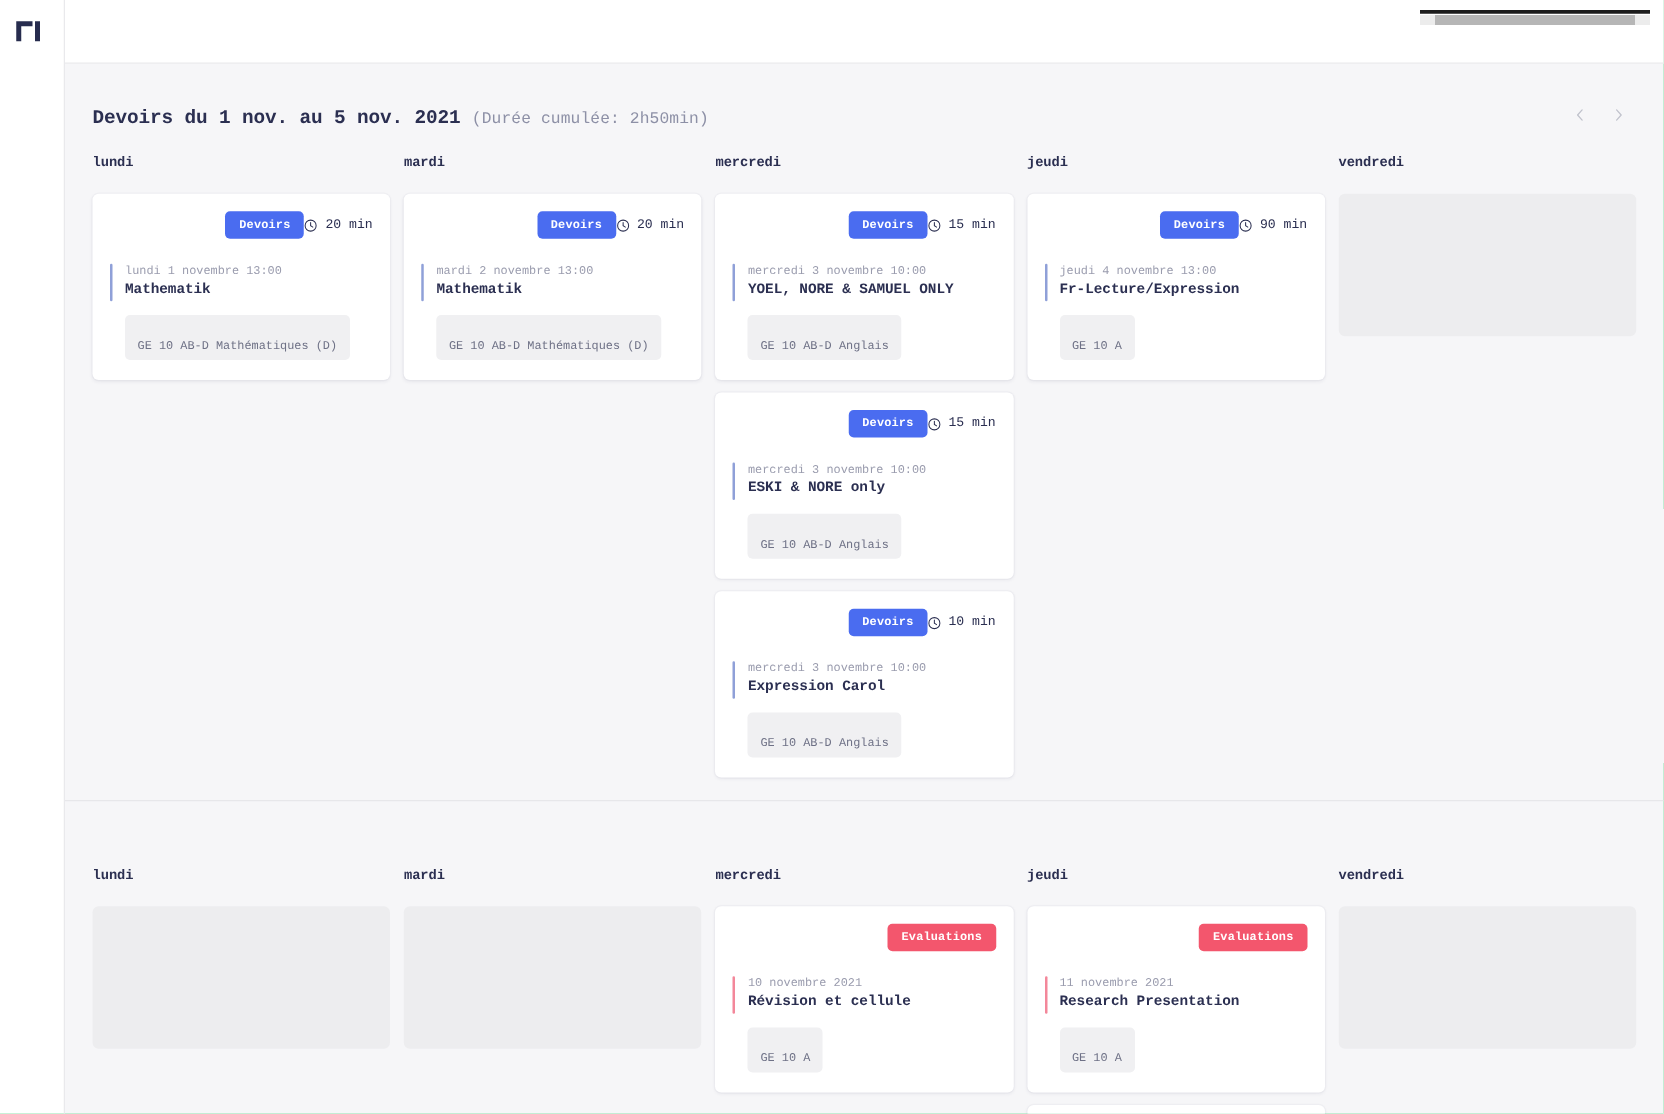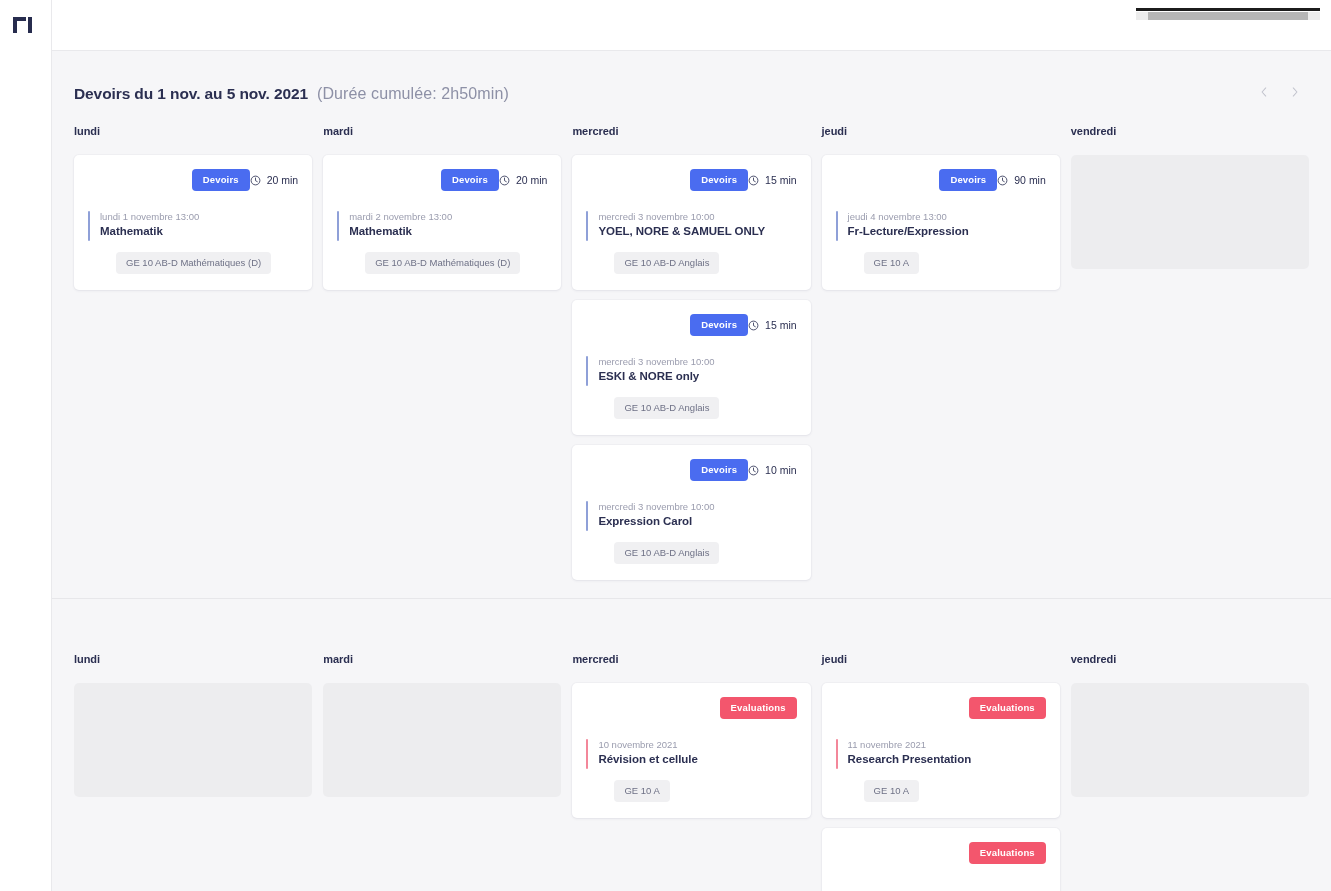--- a/index.html
+++ b/index.html
@@ -12,20 +12,21 @@
     font-family: "Liberation Sans", sans-serif;
     -webkit-font-smoothing: antialiased;
   }
 
   #app {
     position: relative;
     width: 1331px;
     height: 891px;
     display: flex;
     background: #22c55e;
+    font-family: Liberation Mono, monospace;
   }
 
   
   .rail {
     width: 52px;
     height: 891px;
     background: #ffffff;
     border-right: 1px solid #e9e9ec;
     flex: 0 0 52px;
     position: relative;
@@ -94,21 +95,21 @@
     position: relative;
     padding: 0 0 0 0;
   }
   .section-title {
     font-size: 15.5px;
     font-weight: bold;
     color: #2b2f51;
     letter-spacing: -0.1px;
   }
   .section-sub {
-    font-size: 16px;
+    font-size: 13px;
     color: #8d90a6;
     margin-left: 9px;
     letter-spacing: 0.1px;
   }
   .nav-arrows {
     position: absolute;
     right: 8px;
     top: -2px;
     display: flex;
     gap: 16px;
@@ -199,27 +200,27 @@
   }
   .entry-title {
     font-size: 11.5px;
     font-weight: bold;
     color: #2b2f51;
     letter-spacing: -0.05px;
     white-space: nowrap;
   }
   .chip {
     margin-top: 11px;
-    margin-left: 28px;
+    margin-left: 12px;
     display: inline-block;
     background: #f0f0f2;
     border-radius: 4px;
     font-size: 9.5px;
     color: #6e7186;
-    padding: 5px 10px 6px 10px;
+    padding: 19px 10px 6px 10px;
     white-space: nowrap;
   }
 </style>
 </head>
 <body>
 
 <div id="app">
 
   <div class="rail">
     <div class="rail-logo">

